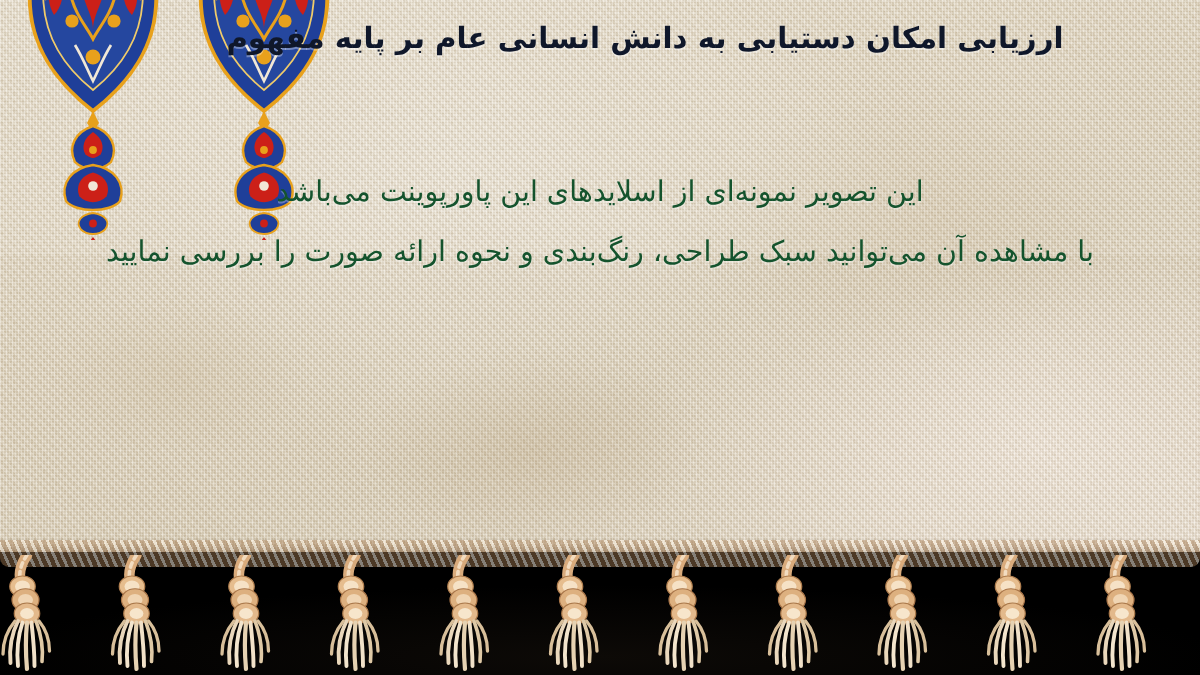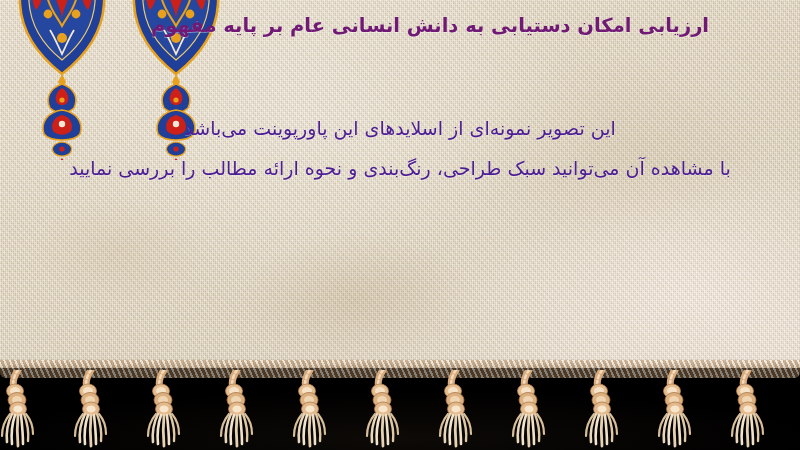--- a/index.html
+++ b/index.html
@@ -79,36 +79,36 @@
     position: absolute;
     left: 0; top: 0;
     width: 800px; height: 385px;
   }
   .title-block {
     position: absolute;
     top: 11px;
     right: 0;
     width: 740px;
     text-align: center;
-    color: #701a75;
+    color: #0f172a;
     font-size: 19.5px;
     font-weight: bold;
     line-height: 1.55;
     letter-spacing: 0px;
     text-shadow: 0 1px 0 rgba(255,255,255,0.35);
   }
   .title-block .tline { display: block; white-space: nowrap; }
 
   .body-block {
     position: absolute;
     top: 108px;
     right: 8px;
     width: 784px;
     text-align: center;
-    color: #4c1d95;
+    color: #14532d;
     font-size: 19px;
     line-height: 2.12;
     text-shadow: 0 1px 0 rgba(255,255,255,0.30);
   }
   .body-block .bline { display: block; white-space: nowrap; }
 
   
   .band {
     position: absolute;
     left: 0;
@@ -235,21 +235,21 @@
   </svg>
 
   <div class="text-layer" data-interactable="false">
 
     <div class="title-block" data-interactable="false">
       <span class="tline" data-interactable="false">ارزیابی امکان دستیابی به دانش انسانی عام بر پایه مفهوم</span>
     </div>
 
     <div class="body-block" data-interactable="false">
       <span class="bline" data-interactable="false">این تصویر نمونه‌ای از اسلایدهای این پاورپوینت می‌باشد</span>
-      <span class="bline" data-interactable="false">با مشاهده آن می‌توانید سبک طراحی، رنگ‌بندی و نحوه ارائه مطالب را بررسی نمایید</span>
+      <span class="bline" data-interactable="false">با مشاهده آن می‌توانید سبک طراحی، رنگ‌بندی و نحوه ارائه صورت را بررسی نمایید</span>
     </div>
 
   </div>
 
   <div class="band-top-shadow" data-interactable="false"></div>
   <div class="band" data-interactable="false"></div>
   <div class="cord" data-interactable="false"></div>
   <div class="cord-twist" data-interactable="false"></div>
   <div id="tassel-row" data-interactable="false">
       <svg class="tassel" width="52" height="80" viewBox="0 0 52 80" data-interactable="false" style="left: -8px;">

